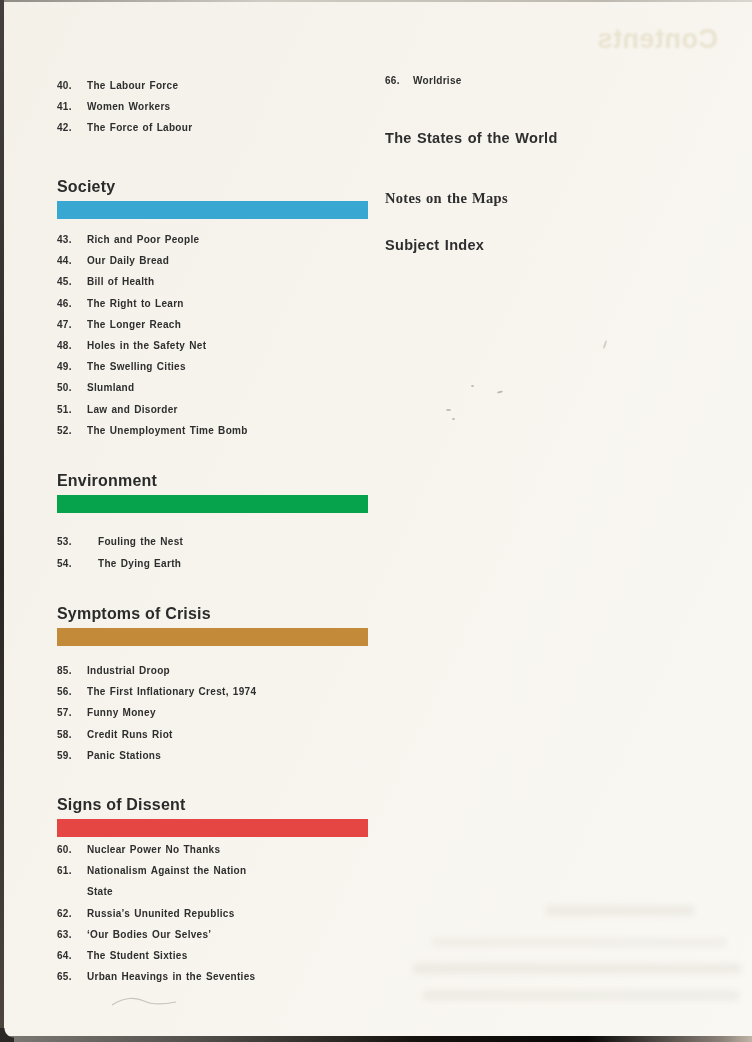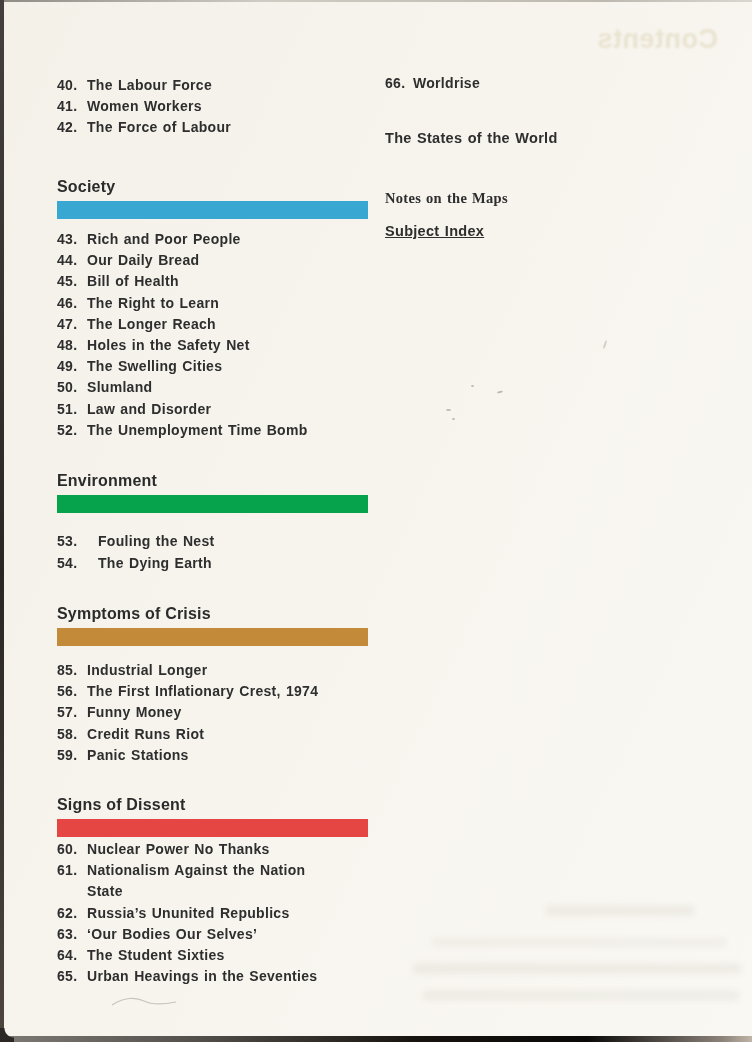--- a/index.html
+++ b/index.html
@@ -18,21 +18,21 @@
                  background:linear-gradient(90deg,#7d7a75 0%,#55514c 25%,#17130f 55%,#0a0908 78%,#8b8279 96%,#c0b5a6 100%); }
   .corner-bl   { position:absolute; left:0; bottom:0; width:14px; height:14px;
                  background:radial-gradient(circle at 100% 0%, transparent 9px, #2b2724 10px); }
 
   
   .left-col  { position:absolute; left:57px; top:0; width:315px; }
   .right-col { position:absolute; left:385px; top:0; width:330px; }
 
   
   .toc-list { line-height:21.2px; }
-  .toc-row  { display:flex; font-size:14px; letter-spacing:.3px; word-spacing:1px; }
+  .toc-row  { display:flex; font-size:10px; letter-spacing:.3px; word-spacing:1px; }
   .toc-row .num   { flex:none; width:30px; }
   .toc-row .title { flex:1; }
   .gap-wide .toc-row .num { width:41px; }
   .toc-list.env { line-height:21.8px; }
 
   
   .section { position:absolute; left:0; }
   .section h2 { margin:0; font-size:16px; line-height:22px; letter-spacing:.2px; color:#2b2b2b; font-weight:bold; }
   .bar { width:311px; height:18px; margin-top:3px; }
   .sec-society  { top:176px; }  .sec-society  .toc-list { margin-top:10px; }
@@ -40,21 +40,21 @@
   .sec-symptoms { top:603px; }  .sec-symptoms .toc-list { margin-top:14px; }
   .sec-dissent  { top:794px; }  .sec-dissent  .toc-list { margin-top:2px; }
   .intro-list   { position:absolute; left:0; top:75px; }
 
   
   .rc-numbered { position:absolute; left:0; top:75px; }
   .rc-numbered .num { width:28px; }
   .rc-entry { position:absolute; left:0; font-size:14.5px; line-height:21px; letter-spacing:.3px; word-spacing:1px; }
   .rc-entry.e0 { top:128px; }
   .rc-entry.e1 { top:188px;font-family:Liberation Serif, serif; }
-  .rc-entry.e2 { top:221px;text-decoration:underline; }
+  .rc-entry.e2 { top:235px; }
 
   
   .ghost-title {
     position:absolute; left:548px; top:24px; width:170px;
     transform:scaleX(-1); font-size:27px; letter-spacing:.5px;
     color:rgba(222,213,183,.55); filter:blur(1.2px);
     user-select:none; pointer-events:none;
   }
   .smudge { position:absolute; background:#8d8776; filter:blur(3px); border-radius:5px; pointer-events:none; }
   .smudge.s0 { left:545px; top:905px; width:150px; height:11px; opacity:.10; }
@@ -159,21 +159,21 @@
         </div>
       </div>
     </div>
 
     <div class="section sec-symptoms">
       <h2>Symptoms of Crisis</h2>
       <div class="bar" style="background-color: rgb(195, 138, 58);"></div>
       <div class="toc-list">
         <div class="toc-row">
           <span class="num">85.</span>
-          <span class="title">Industrial Longer</span>
+          <span class="title">Industrial Droop</span>
         </div>
         <div class="toc-row">
           <span class="num">56.</span>
           <span class="title">The First Inflationary Crest, 1974</span>
         </div>
         <div class="toc-row">
           <span class="num">57.</span>
           <span class="title">Funny Money</span>
         </div>
         <div class="toc-row">

